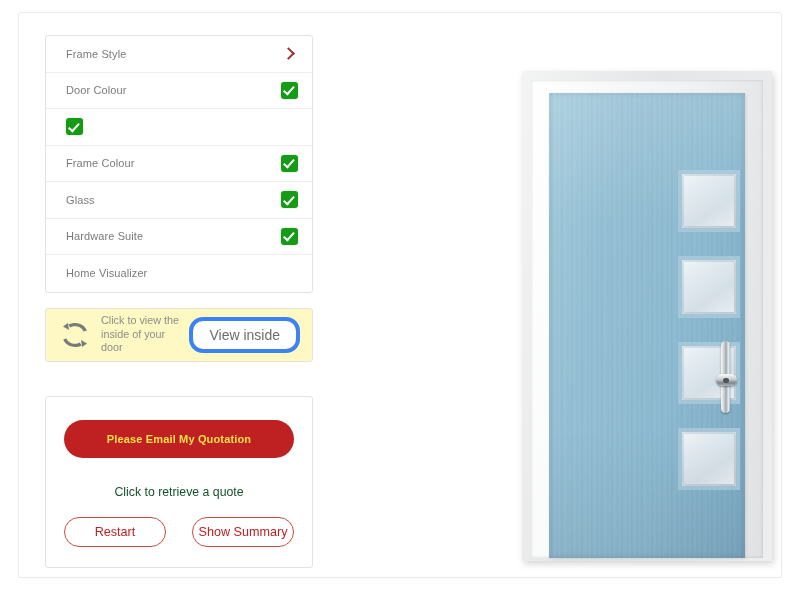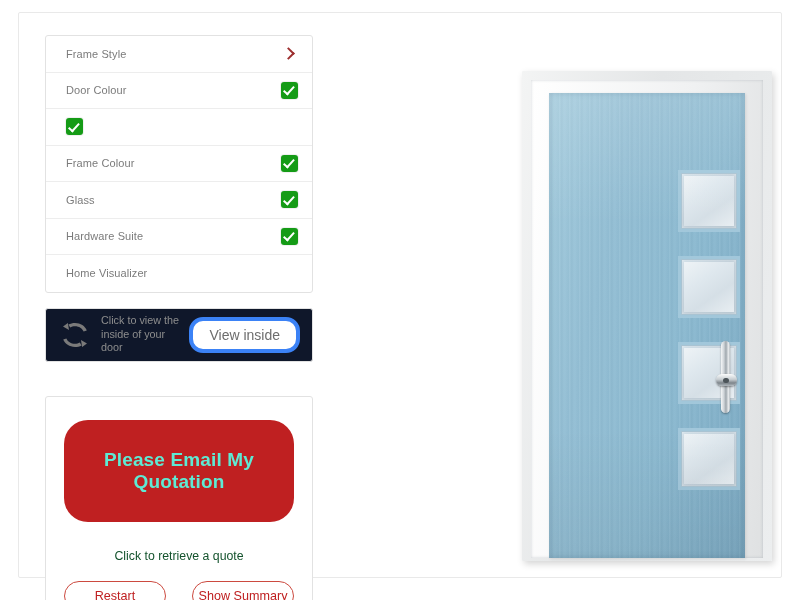--- a/index.html
+++ b/index.html
@@ -94,21 +94,21 @@
     border: solid #9d2f2f;
     border-width: 2.6px 2.6px 0 0;
     transform: rotate(45deg);
   }
 
   
   .inside-card {
     margin-top: 15px;
     border: 1px solid #e2e2e2;
     border-radius: 3px;
-    background: #0f172a;
+    background: #fef9c3;
     height: 54px;
     display: flex;
     align-items: center;
     padding: 0 12px 0 11px;
   }
   .rotate-icon { flex: 0 0 auto; width: 36px; height: 30px; }
   .inside-text {
     flex: 1;
     font-size: 10.8px;
     line-height: 13.5px;
@@ -134,25 +134,25 @@
     border: 1px solid #e2e2e2;
     border-radius: 3px;
     background: #fff;
     padding: 23px 18px 20px 18px;
     text-align: center;
   }
   .btn-quote {
     display: block;
     width: 100%;
     background: #bf2021;
-    color: #5eead4;
+    color: #fde047;
     border: none;
     border-radius: 24px;
-    padding: 29px 6px;
-    font-size: 19px;
+    padding: 13px 6px;
+    font-size: 11px;
     font-weight: bold;
     letter-spacing: .15px;
     cursor: pointer;
     font-family: "Liberation Sans", sans-serif;
   }
   .retrieve-link {
     display: inline-block;
     margin-top: 27px;
     font-size: 12.3px;
     color: #14532d;

